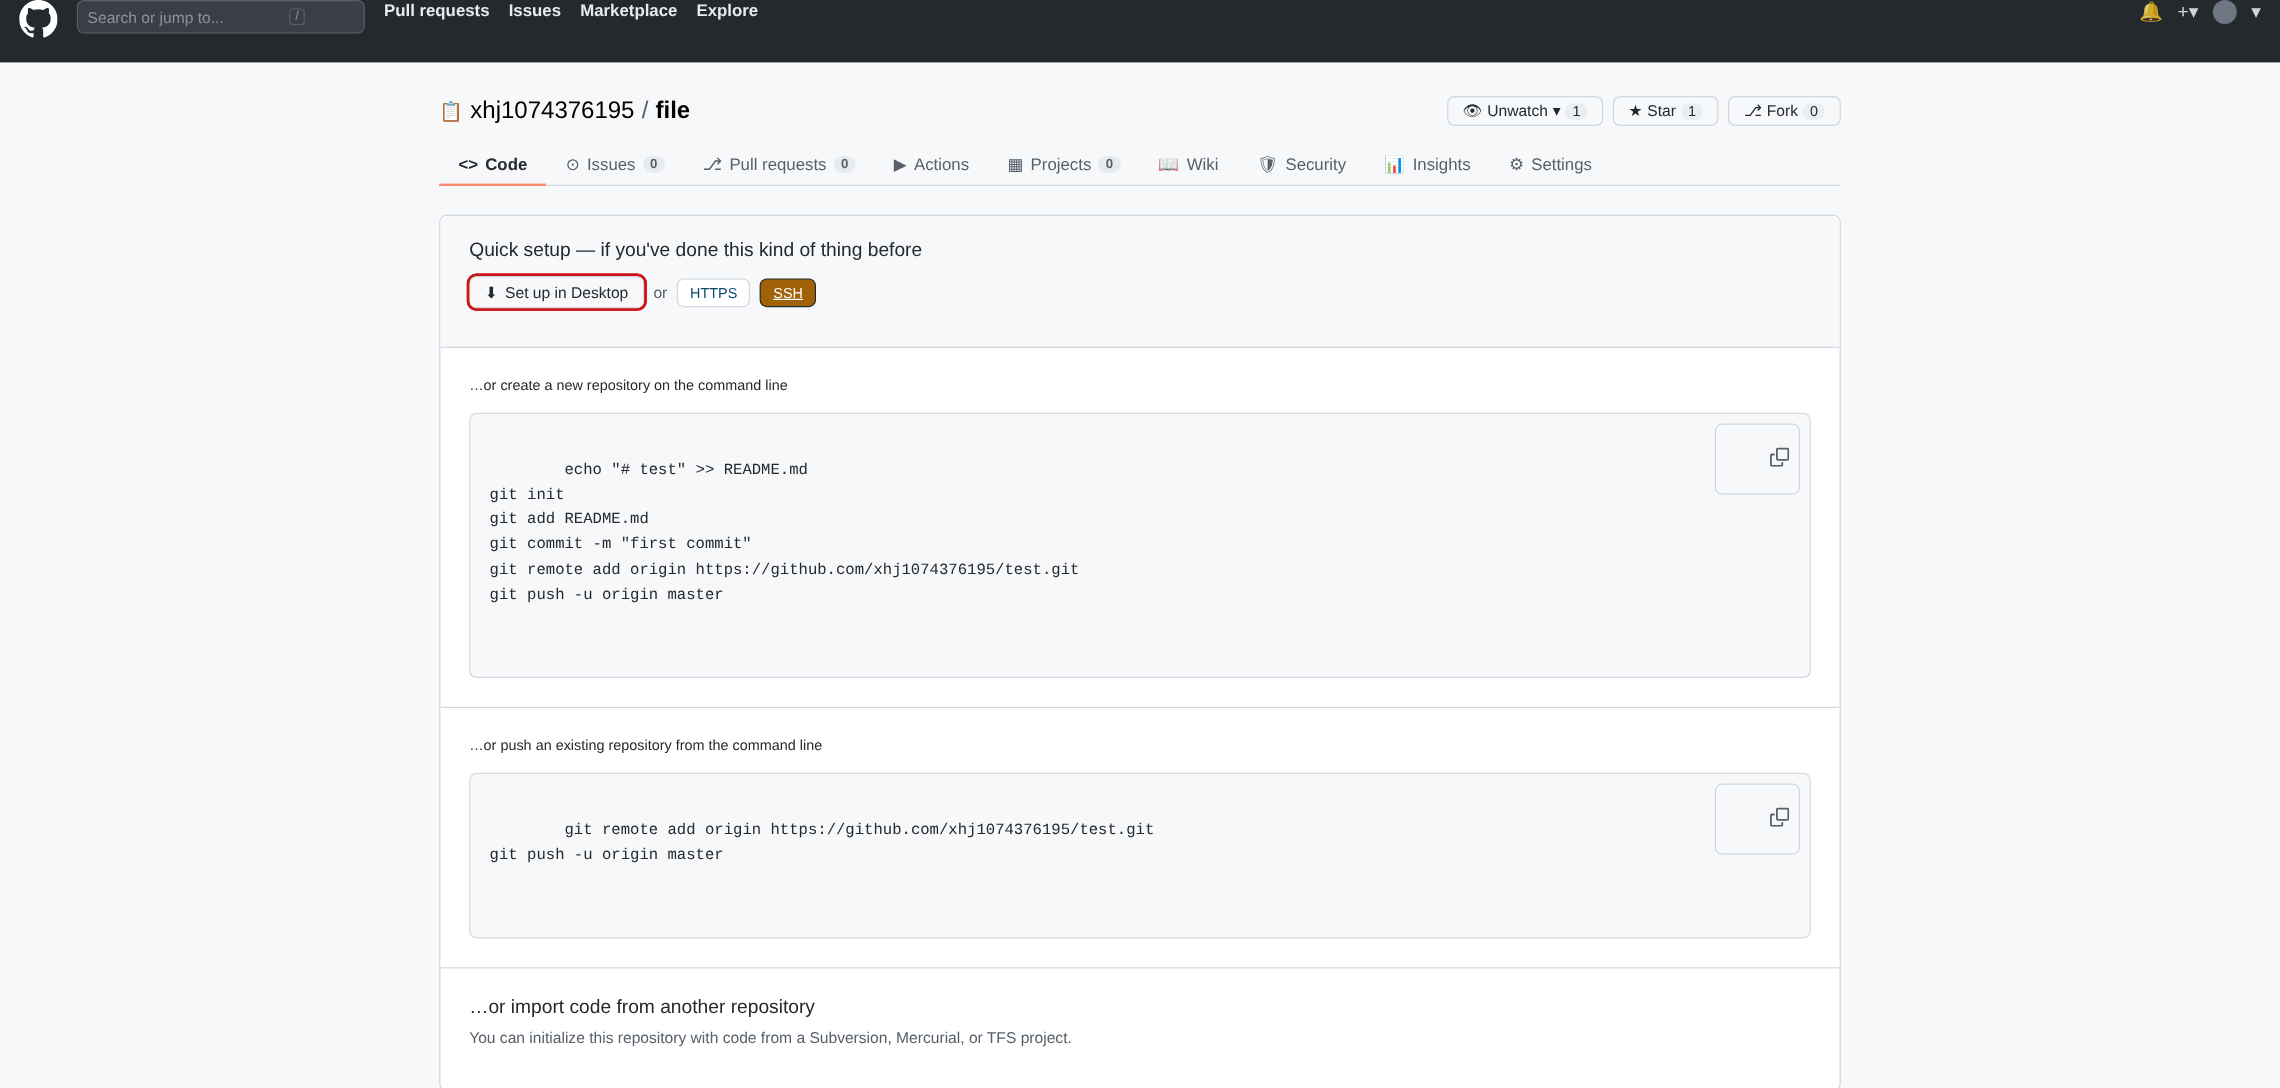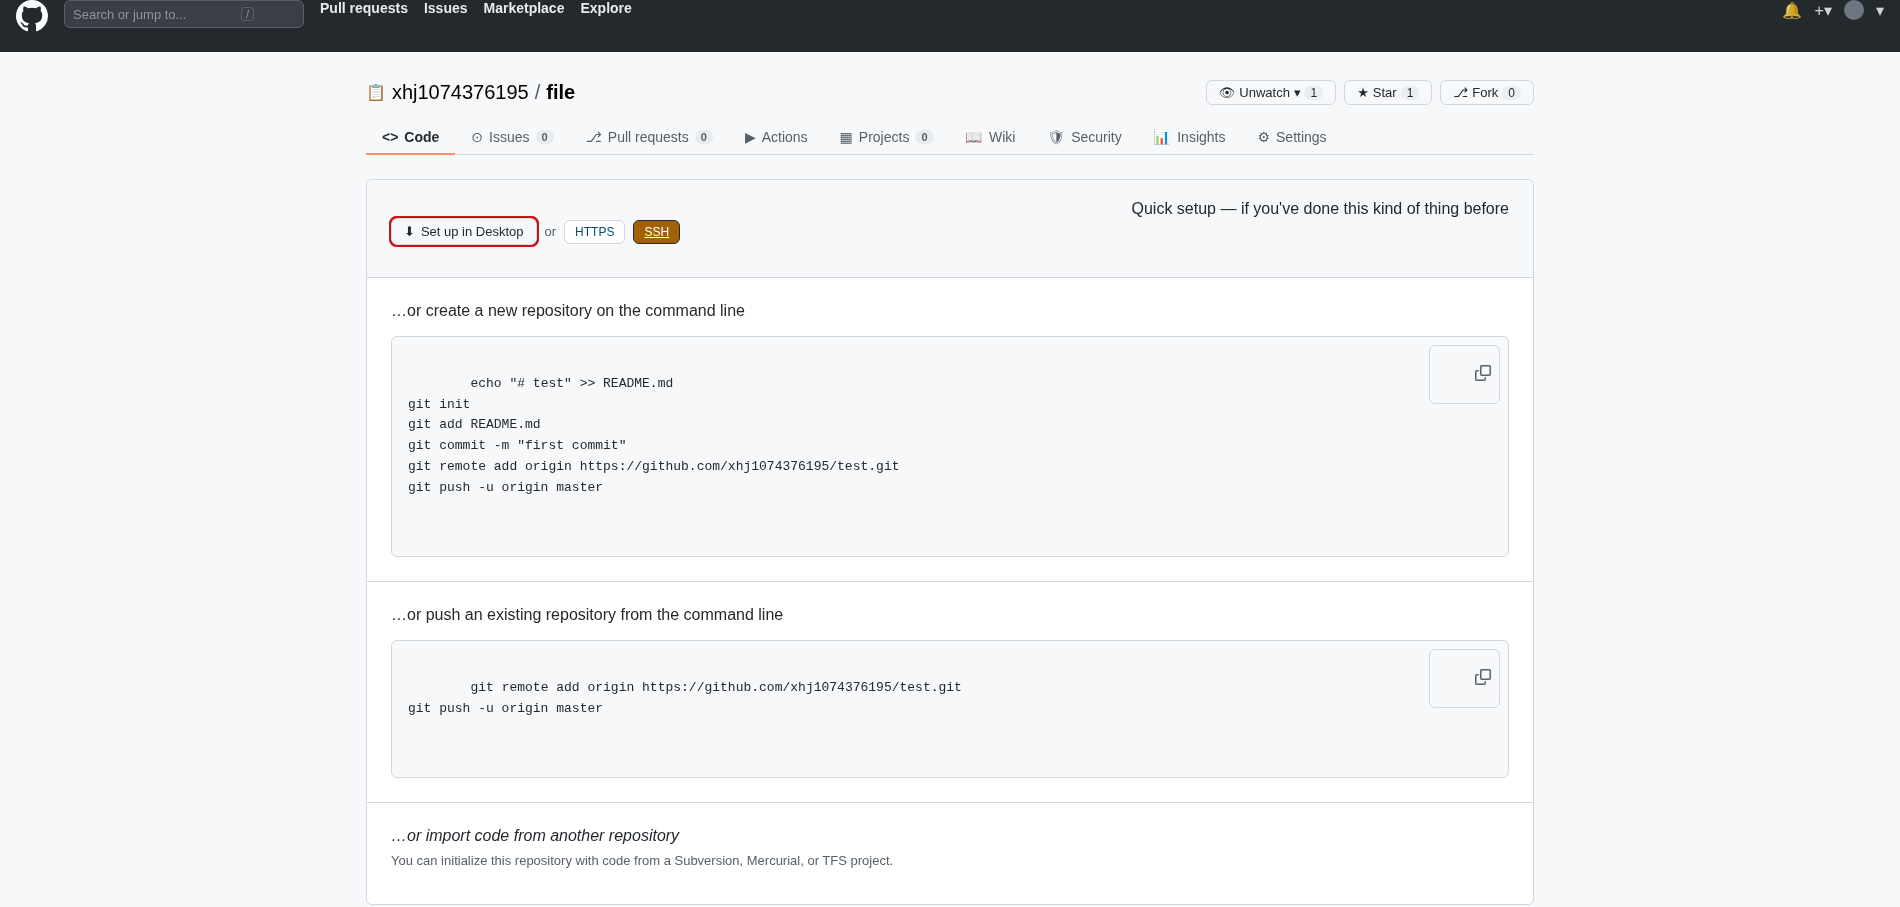--- a/index.html
+++ b/index.html
@@ -168,23 +168,22 @@
 
     
     .quick-setup-section {
       background: #f6f8fa;
       border-bottom: 1px solid #d0d7de;
       padding: 20px 24px;
     }
     .quick-setup-title {
       font-size: 16px;
       font-weight: 400;
-      margin-bottom: 0;
-      color: #24292e;
-      text-align: right;
+      margin-bottom: 12px;
+      color: #24292e;
     }
     .quick-setup-url-row {
       display: flex;
       align-items: center;
       gap: 8px;
       margin-bottom: 12px;
     }
     .btn-setup-desktop {
       display: flex;
       align-items: center;
@@ -248,21 +247,21 @@
     }
     .quick-setup-text a { color: #0969da; text-decoration: none; }
 
     
     .code-section {
       padding: 24px;
       border-bottom: 1px solid #d0d7de;
     }
     .code-section:last-child { border-bottom: none; }
     .code-section-title {
-      font-size: 16px;
+      font-size: 12px;
       font-weight: 400;
       margin-bottom: 16px;
       color: #24292e;
     }
     .code-block {
       background: #f6f8fa;
       border: 1px solid #d0d7de;
       border-radius: 6px;
       padding: 16px;
       font-family: "SFMono-Regular", Consolas, "Liberation Mono", Menlo, monospace;
@@ -285,21 +284,20 @@
     }
 
     
     .import-section {
       padding: 24px;
     }
     .import-section-title {
       font-size: 16px;
       font-weight: 400;
       margin-bottom: 8px;
-      font-style: italic;
     }
     .import-section-desc {
       font-size: 13px;
       color: #57606a;
       margin-bottom: 12px;
     }
   </style>
 </head>
 <body>
 

